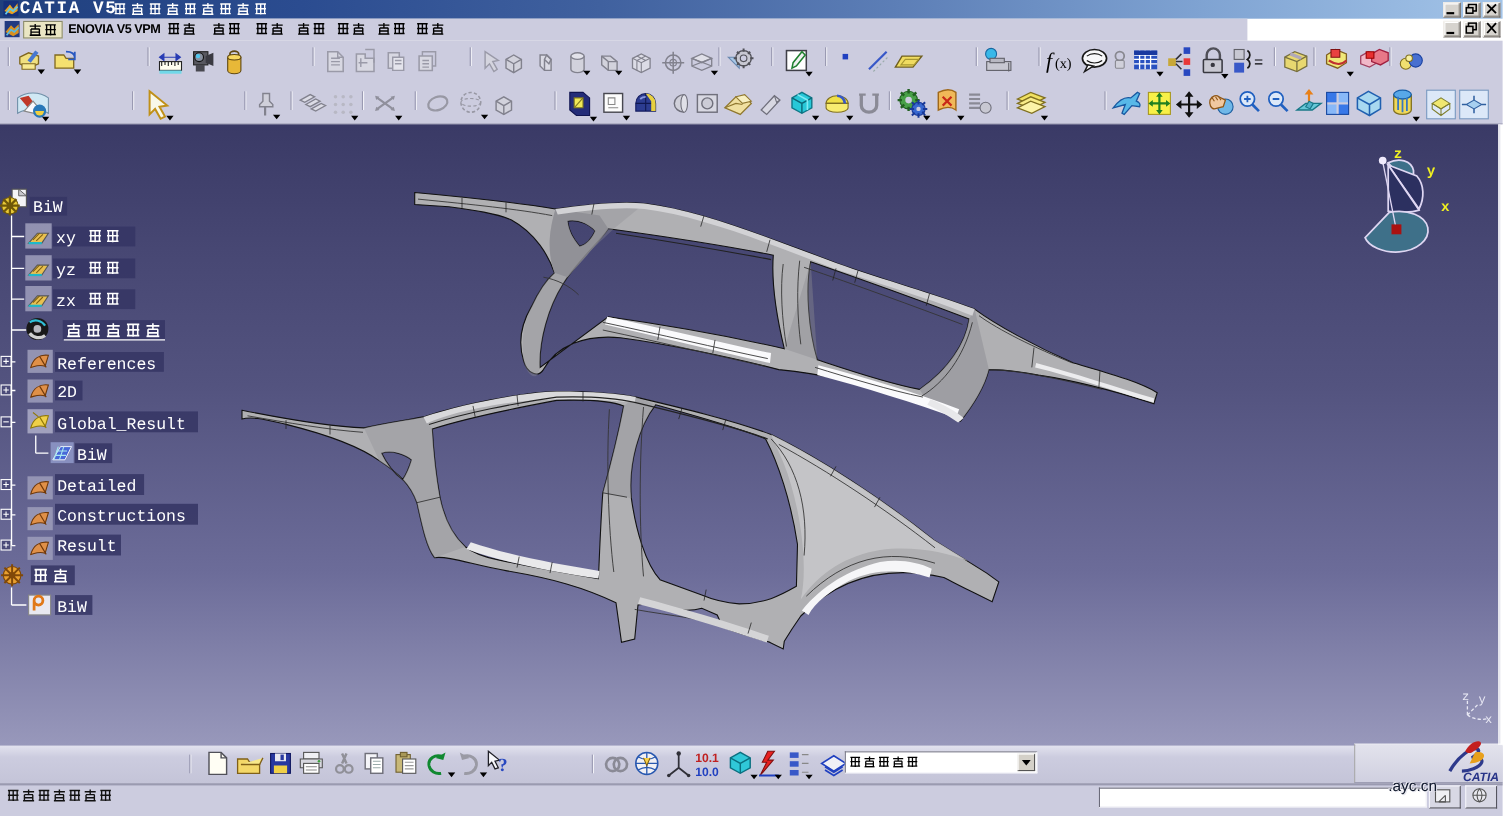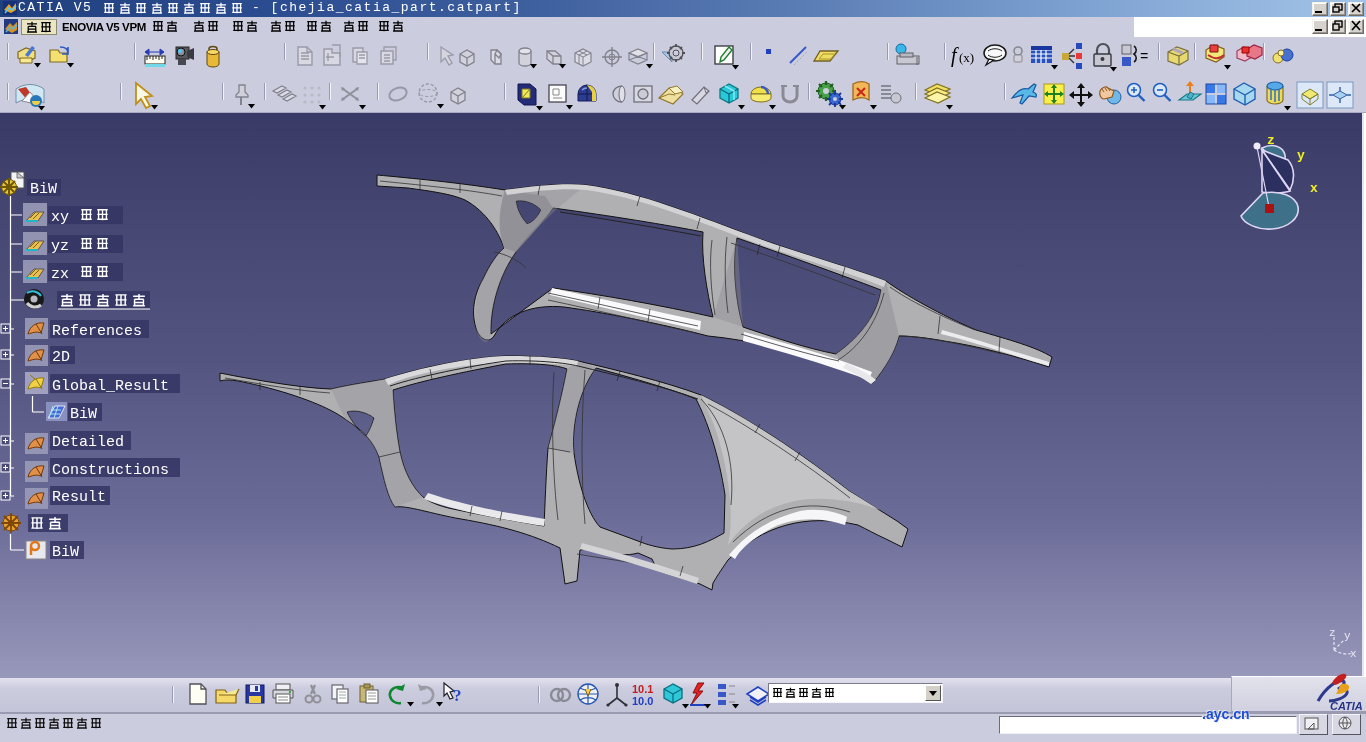--- a/index.html
+++ b/index.html
@@ -1,17 +1,17 @@
 <!DOCTYPE html>
 <html><head><meta charset="utf-8">
 <style>
 *{margin:0;padding:0;box-sizing:border-box}
 html,body{width:1366px;height:742px;overflow:hidden;font-family:"Liberation Sans",sans-serif}
 .abs{position:absolute}
-#title{position:absolute;left:0;top:0;width:1366px;height:17px;background:linear-gradient(90deg,#20407e 0%,#2b4c90 20%,#40619f 40%,#5d7fb7 60%,#7fa3d2 80%,#a3c4e8 100%);color:#fff;font-family:"Liberation Mono",monospace;font-weight:normal;font-size:13px;letter-spacing:1.5px;line-height:16px}
+#title{position:absolute;left:0;top:0;width:1366px;height:17px;background:linear-gradient(90deg,#20407e 0%,#2b4c90 20%,#40619f 40%,#5d7fb7 60%,#7fa3d2 80%,#a3c4e8 100%);color:#fff;font-family:"Liberation Mono",monospace;font-weight:bold;font-size:16px;letter-spacing:1.5px;line-height:16px}
 #menubar{position:absolute;left:0;top:17px;width:1134px;height:20px;background:#ccccdf;color:#000;font-size:13px;font-weight:bold}
 #tbars{position:absolute;left:0;top:37px;width:1366px;height:76px;background:#ccccdf;border-bottom:1px solid #aaaabf}
 #vp{position:absolute;left:0;top:113px;width:1364px;height:565px;background:linear-gradient(#3a3a66,#474773 20%,#53537f 42%,#6c6c99 72%,#9898bb 100%);border-right:2px solid #e6e6ee}
 #btb{position:absolute;left:0;top:678px;width:1366px;height:34px;background:linear-gradient(#e2e2ee,#ccccdf 30%,#c4c4d8)}
 #status{position:absolute;left:0;top:712px;width:1366px;height:30px;background:#ccccdf}
 .wbtn{position:absolute;width:16px;height:14px;background:#d6d3ce;border:1px solid;border-color:#f4f2ee #6e6a66 #6e6a66 #f4f2ee;box-shadow:inset -1px -1px 0 #9a968f,inset 1px 1px 0 #fff}
 .sep1{position:absolute;width:2px;height:17px;border-left:1px solid #9a9ab2;border-right:1px solid #f2f2f8}
 .mi{position:absolute;top:2px;height:16px;line-height:16px;white-space:nowrap}
 svg{display:block}
 .ic{position:absolute}
@@ -57,21 +57,20 @@
           <use href="#hz" x="32" width="12" height="12"></use>
           <use href="#hz2" x="48" width="12" height="12"></use>
           <use href="#hz" x="64" width="12" height="12"></use>
           <use href="#hz2" x="80" width="12" height="12"></use>
           <use href="#hz" x="96" width="12" height="12"></use>
           <use href="#hz2" x="112" width="12" height="12"></use>
           <use href="#hz" x="128" width="12" height="12"></use>
         </g>
       </svg>
     </span>
- <span class="abs" style="left:252px">- [chejia_catia_part.catpart]</span>
  <span class="wbtn" style="left:1312px;top:2px">
       <svg width="14" height="11">
         <rect x="2" y="8" width="7" height="2" fill="#000"></rect>
       </svg>
     </span>
  <span class="wbtn" style="left:1330px;top:2px">
       <svg width="14" height="11">
         <rect x="4" y="1" width="7" height="6" fill="none" stroke="#000" stroke-width="1.4"></rect>
         <rect x="2" y="4" width="6" height="5" fill="#d6d3ce" stroke="#000" stroke-width="1.4"></rect>
       </svg>
@@ -873,14 +872,14 @@
         <rect x="5" y="3" width="13" height="11" fill="#f0f0f4" stroke="#555"></rect>
         <path d="M8 14l6-6M14 8v6h-6" stroke="#555" fill="none"></path>
       </svg>
     </span>
 <span class="abs" style="left:1332px;top:2px;width:29px;height:21px;background:#d8d8e4;border:1px solid;border-color:#f4f4fa #55555f #55555f #f4f4fa">
       <svg width="26" height="18">
         <circle cx="12" cy="8" r="6" fill="#e8e8ee" stroke="#555"></circle>
         <path d="M6 8h12M12 2a9 9 0 010 12M12 2a9 9 0 000 12" stroke="#555" fill="none"></path>
       </svg>
     </span>
-<span class="abs" style="left:1202px;top:-6px;z-index:5;color:#1d4ed8;font-weight:bold;font-size:14px;text-shadow:1px 1px 0 #e8e8f0,-1px -1px 0 #e8e8f0">.ayc.cn</span>
+<span class="abs" style="left:1262px;top:-6px;z-index:5;color:#0f172a;font-weight:normal;font-size:14px;text-shadow:1px 1px 0 #e8e8f0,-1px -1px 0 #e8e8f0">.ayc.cn</span>
 </div>
 
 </body></html>

